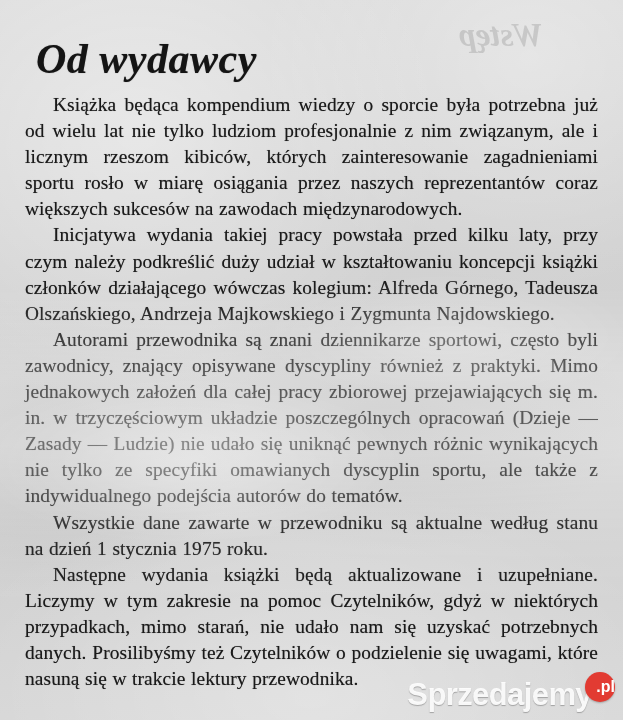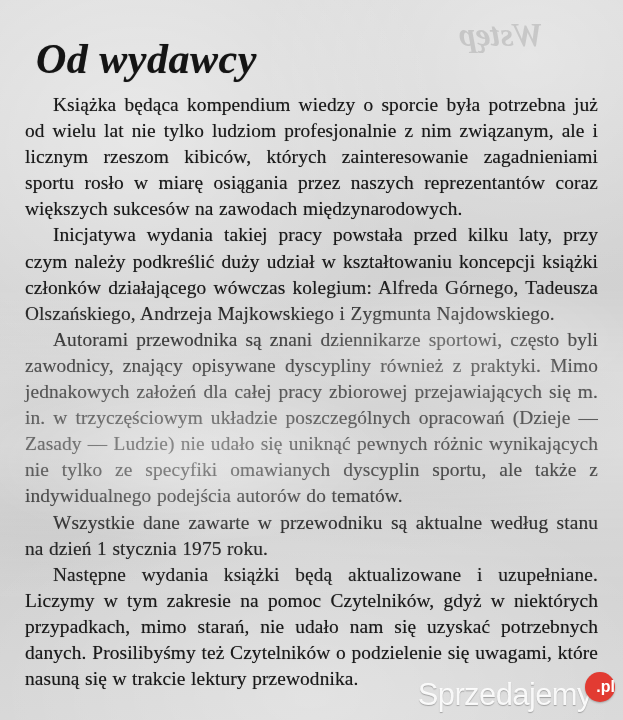--- a/index.html
+++ b/index.html
@@ -109,21 +109,21 @@
     position: absolute;
     right: 8px;
     bottom: 8px;
     display: flex;
     align-items: flex-start;
     pointer-events: none;
     user-select: none;
   }
   .watermark .wm-text {
     font-family: "Liberation Sans", "DejaVu Sans", sans-serif;
-    font-weight: normal;
+    font-weight: bold;
     font-size: 31px;
     line-height: 34px;
     letter-spacing: -0.6px;
     color: rgba(255,255,255,0.92);
     text-shadow: 0 1px 1px rgba(90,90,90,0.45);
   }
   .watermark .wm-badge {
     margin-left: -7px;
     margin-top: -6px;
     width: 30px;

